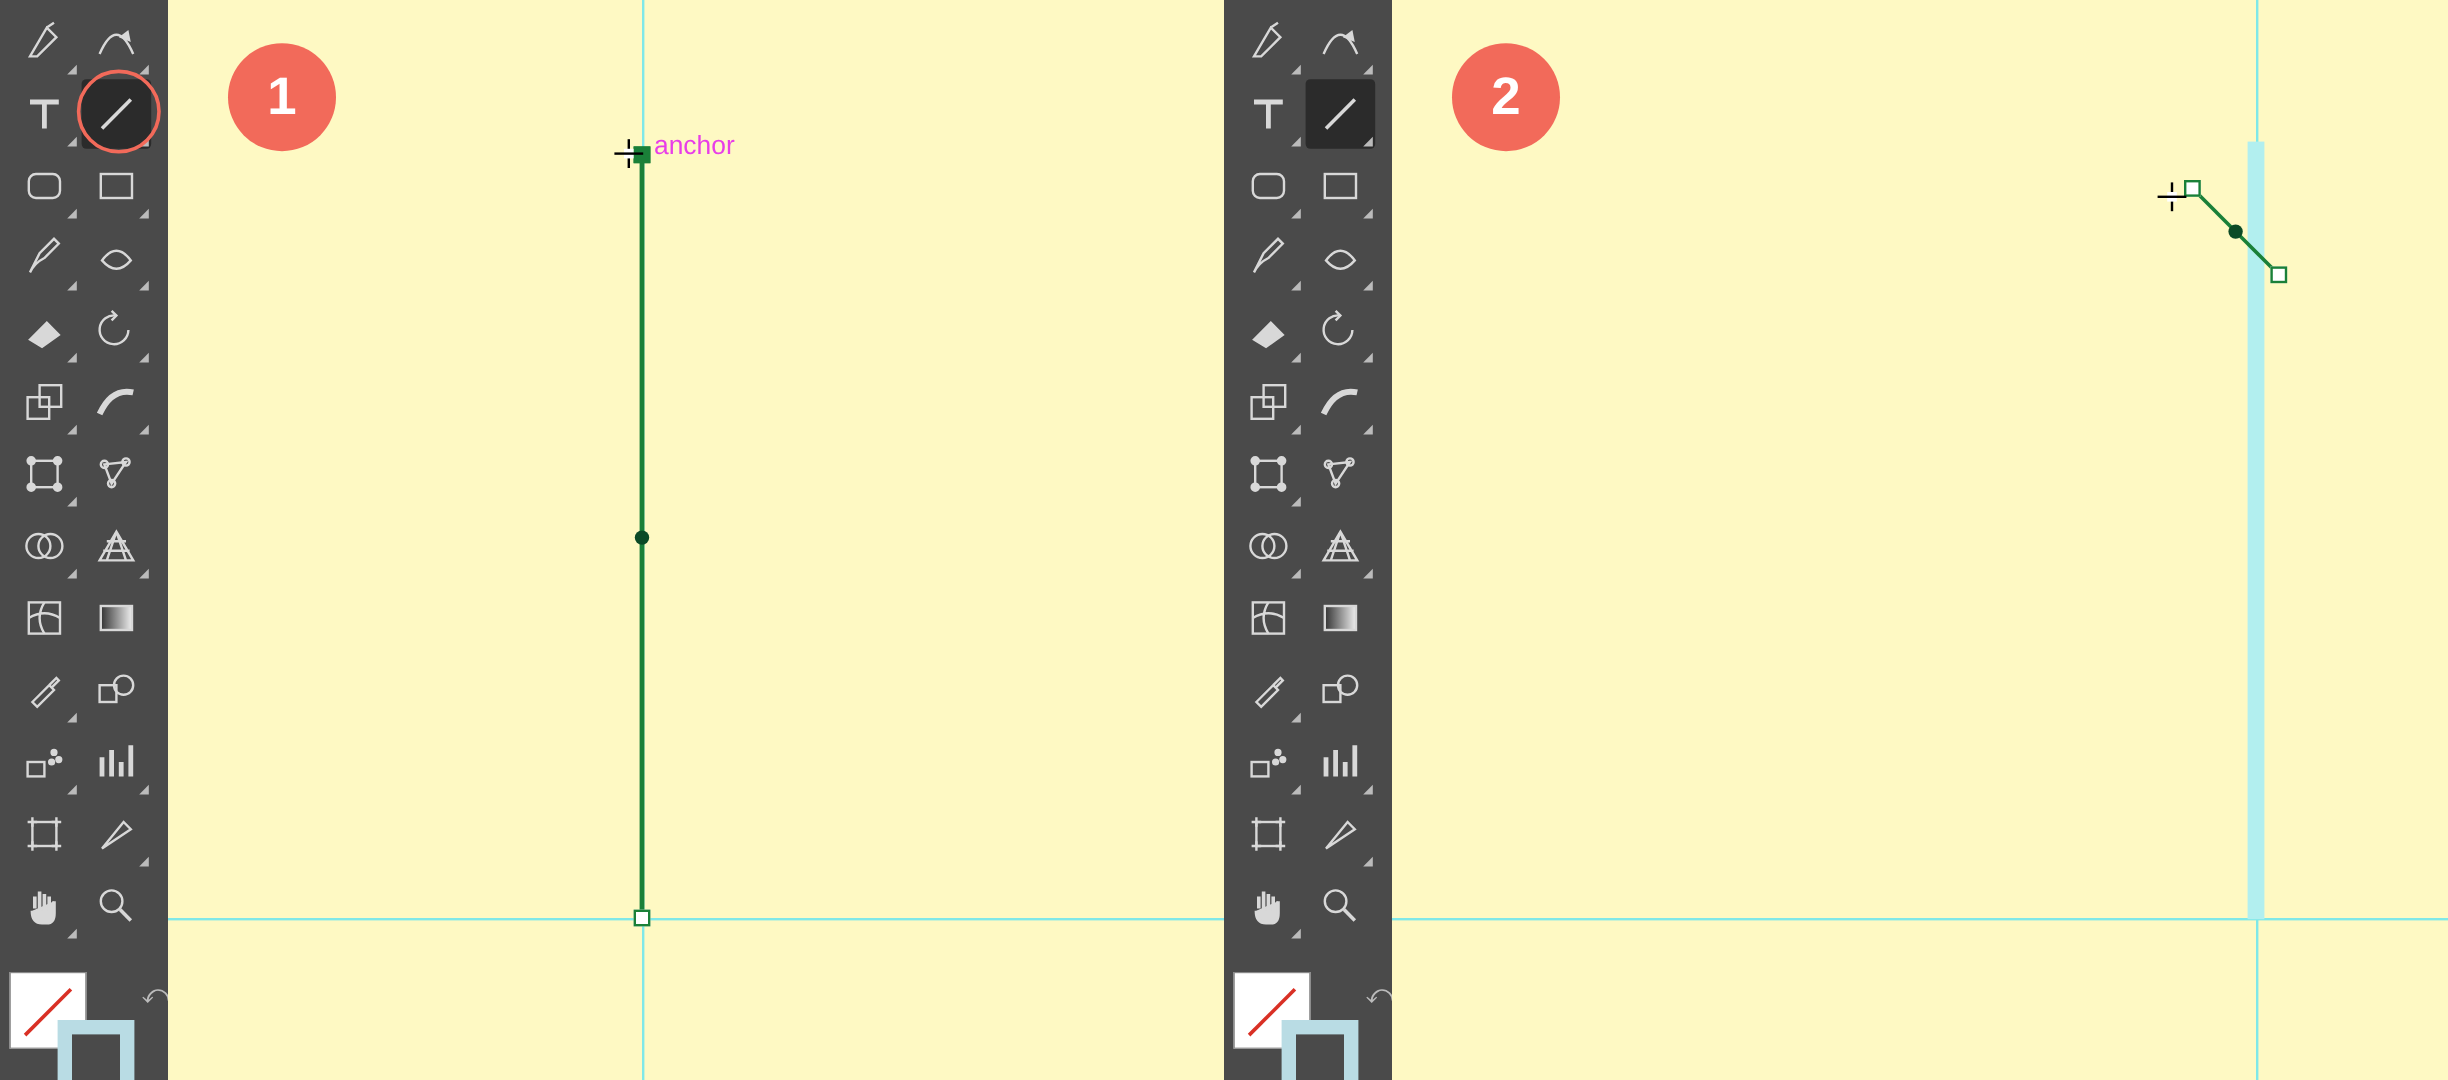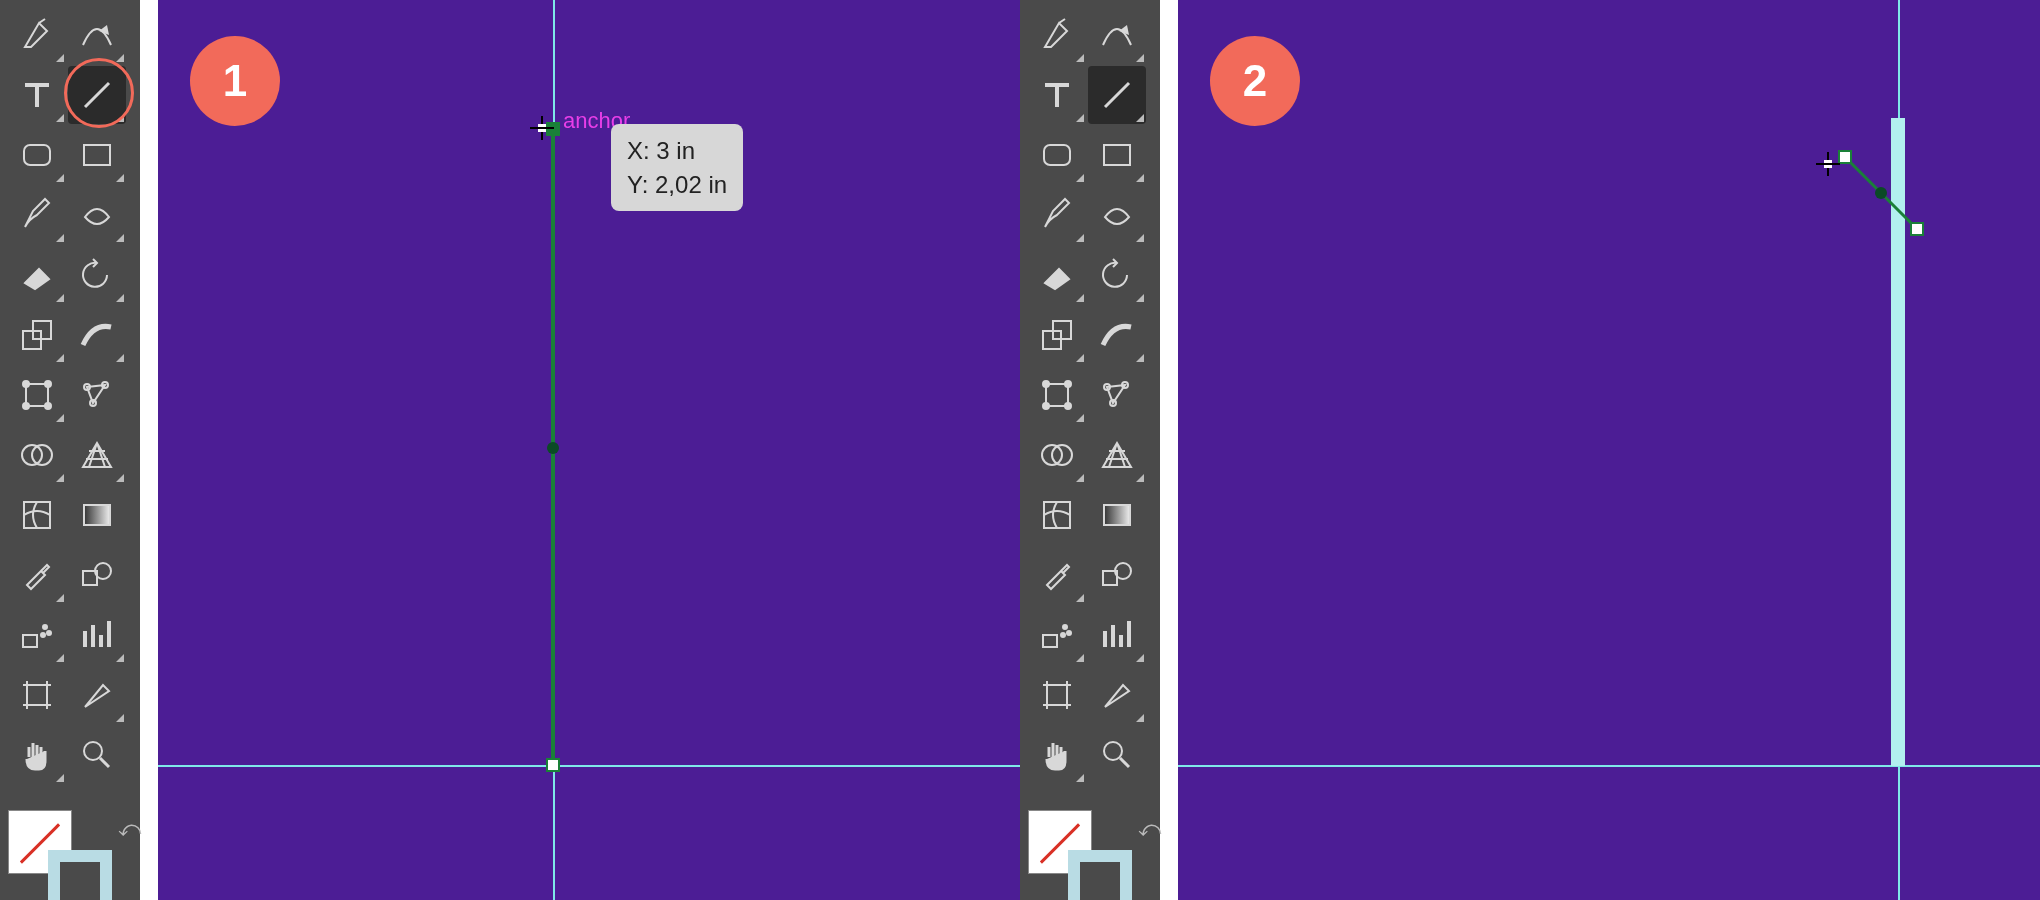--- a/index.html
+++ b/index.html
@@ -85,23 +85,22 @@
   }
   .swap-icon {
     position:absolute; left:110px; top:6px;
     color:#bbb; font-size:22px;
   }
 
   
   .canvas {
     position: absolute;
     left: 140px; top: 0; right: 0; bottom: 0;
-    background: #4c1d95;
+    background: #fef9c3;
     overflow: hidden;
-    margin-left: 18px;
   }
   .guide-v {
     position: absolute; top:0; bottom:0; width:0;
     border-left: 2px solid #7fe8e8;
   }
   .guide-h {
     position: absolute; left:0; right:0; height:0;
     border-top: 2px solid #7fe8e8;
   }
 
@@ -378,24 +377,20 @@
     <div class="anchor-sq" style="left:388px; top:758px;"></div>
     <div class="anchor-dot" style="left:395px; top:448px;"></div>
     <div class="anchor-sq" style="left:388px; top:122px; background:#1a8038;"></div>
 
     <div class="cursor-cross" style="left:372px; top:116px;">
         <span class="gap"></span>
       </div>
 
     <div class="smart-label" style="left:405px; top:108px;">anchor</div>
 
-    <div class="tooltip" style="left:453px; top:124px;">
-      <div>X: 3 in</div>
-      <div>Y: 2,02 in</div>
-    </div>
   </div>
 
   <div class="step-badge">1</div>
 </div>
 
 <div class="panel panel-2">
 
   <div class="toolbar">
     <div class="tool-grid">
       <div class="tool">

